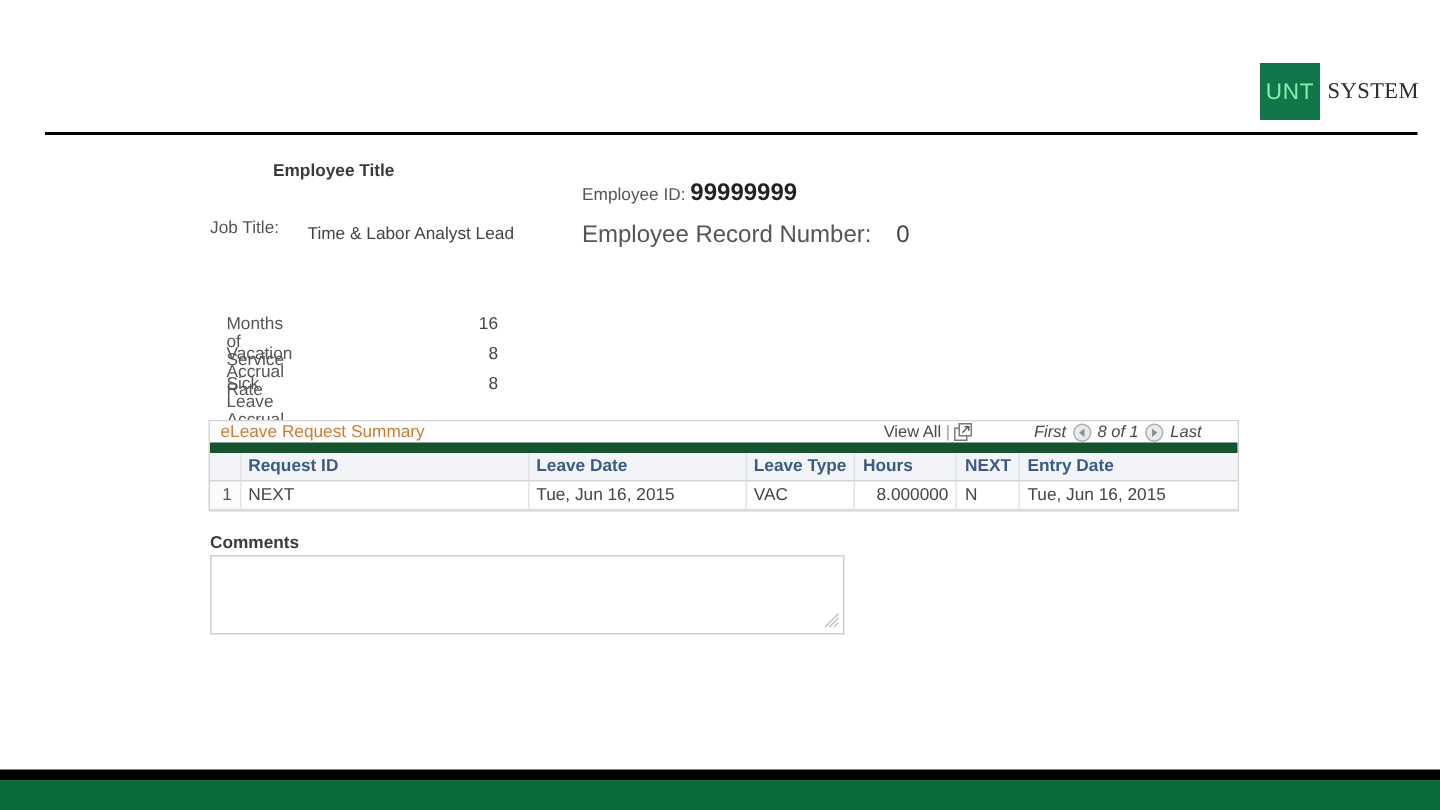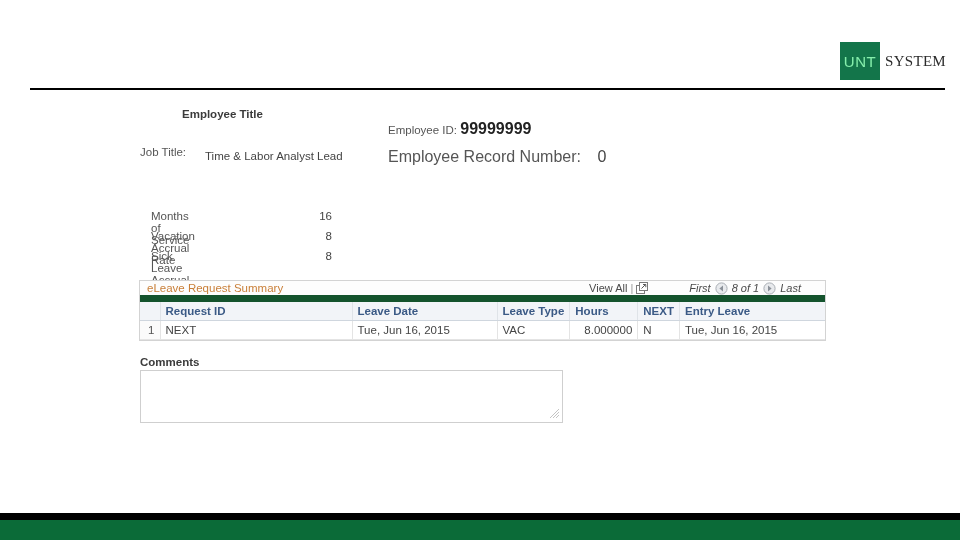--- a/index.html
+++ b/index.html
@@ -243,21 +243,21 @@
 
       <table class="grid-table">
         <thead>
           <tr>
             <th class="rownum"></th>
             <th class="col-req">Request ID</th>
             <th class="col-ldate">Leave Date</th>
             <th class="col-ltype">Leave Type</th>
             <th class="col-hours">Hours</th>
             <th class="col-fmla">NEXT</th>
-            <th>Entry Leave</th>
+            <th>Entry Date</th>
           </tr>
         </thead>
         <tbody>
           <tr>
             <td class="rownum">1</td>
             <td>NEXT</td>
             <td>Tue, Jun 16, 2015</td>
             <td>VAC</td>
             <td class="num">8.000000</td>
             <td>N</td>

